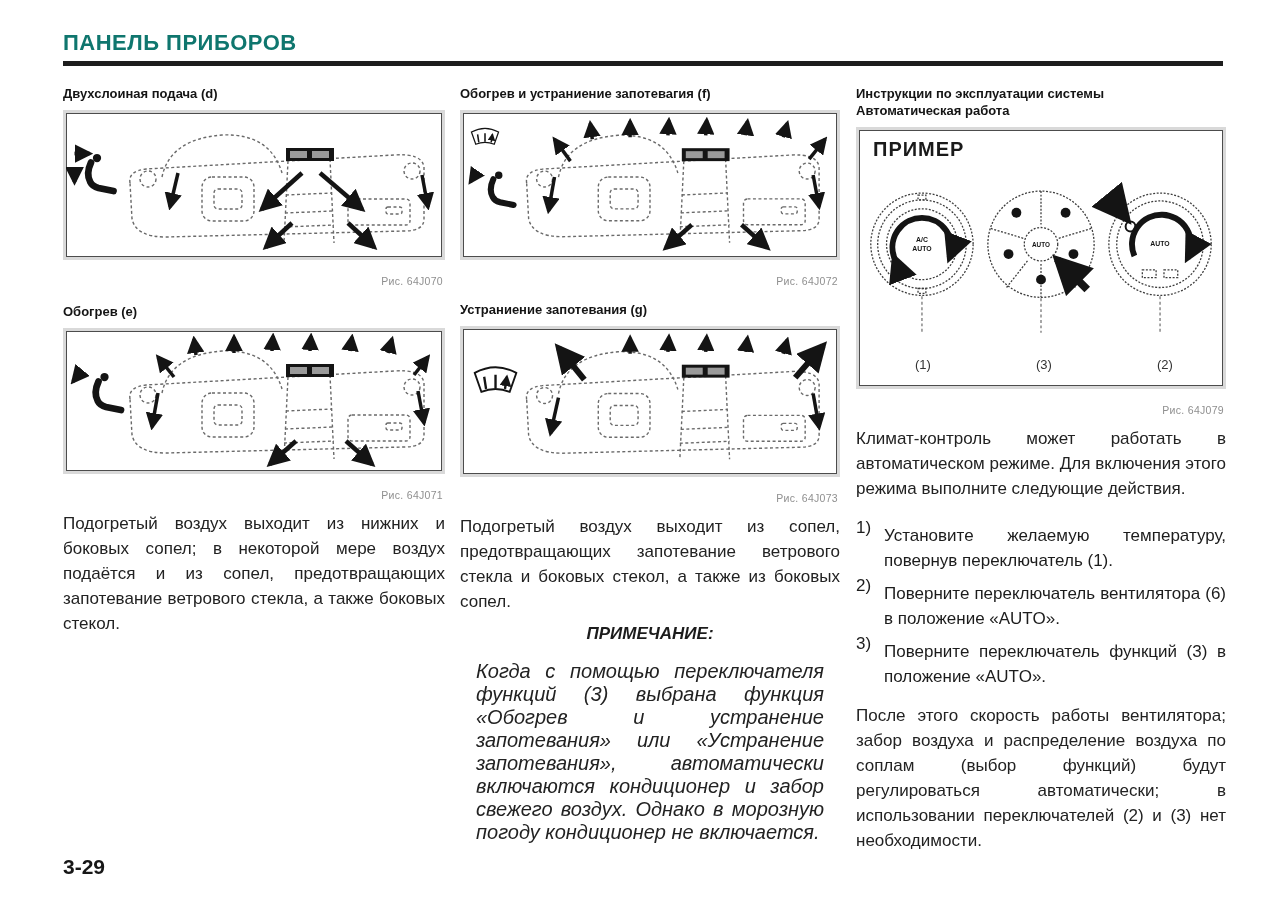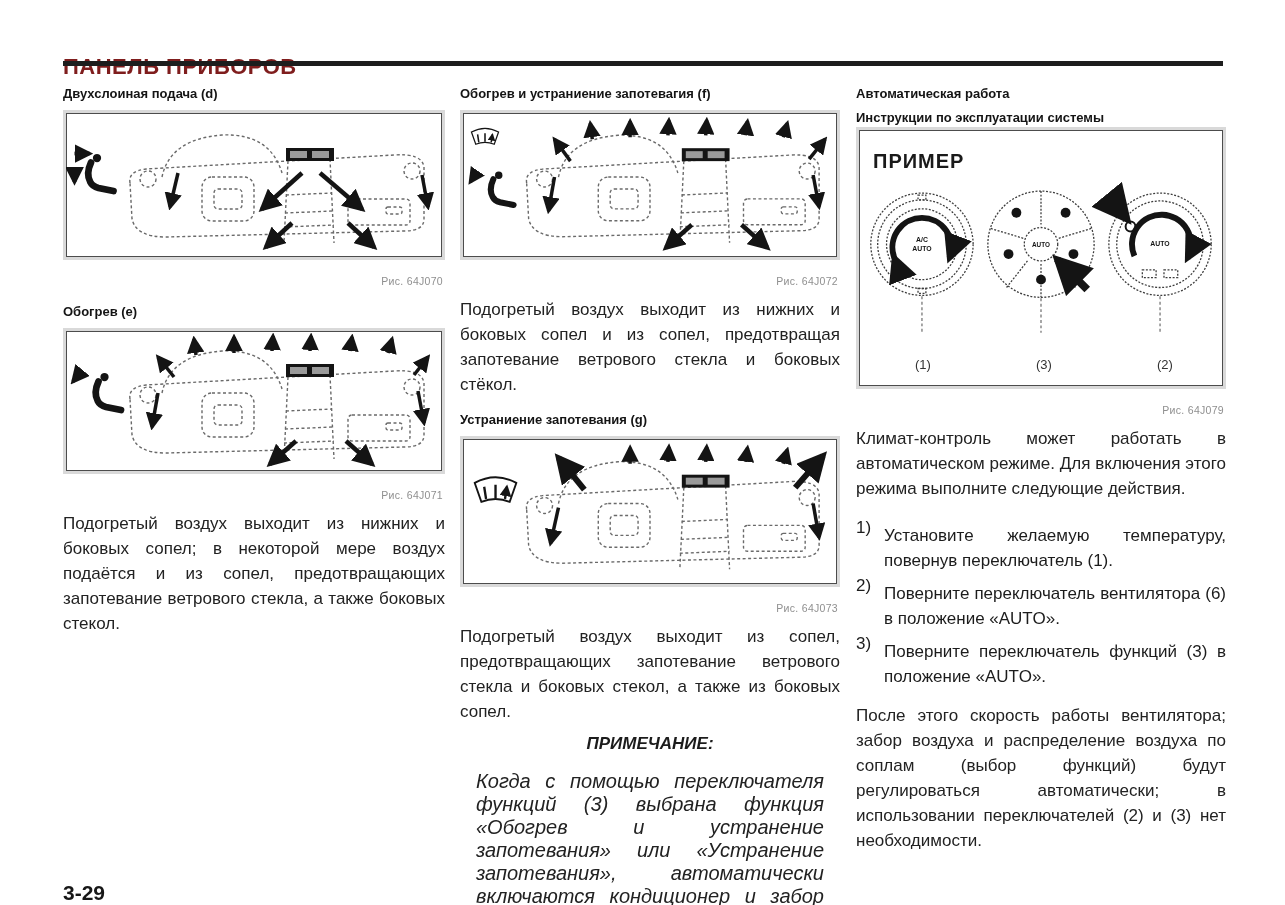--- a/index.html
+++ b/index.html
@@ -1,41 +1,41 @@
 <!DOCTYPE html>
 <html lang="ru"><head>
 <meta charset="utf-8">
 <style>
   html,body{margin:0;padding:0;background:#e8e8e8;}
   .page{position:relative;width:1285px;height:905px;background:#ffffff;
         font-family:"Liberation Sans","DejaVu Sans",sans-serif;color:#1c1c1c;
         overflow:hidden;margin:0 auto;}
   .doc-title{position:absolute;left:63px;top:30px;font-size:22px;font-weight:bold;
-        letter-spacing:.5px;color:#7f1d1d;margin-top:24px;}
+        letter-spacing:.5px;color:#0f766e;}
   .title-rule{position:absolute;left:63px;top:61px;width:1160px;height:5px;background:#1d1d1d;}
   .col{position:absolute;top:86px;}
   .col1{left:63px;width:382px;}
   .col2{left:460px;width:380px;}
   .col3{left:856px;width:370px;}
   h3{font-size:13px;font-weight:bold;margin:0 0 9px 0;color:#141414;}
   p{font-size:17px;line-height:25px;text-align:justify;margin:0 0 14px 0;color:#222;}
   .fig{position:relative;background:#fff;border:3px solid #d9d9d9;
        box-shadow:inset 0 0 0 1px #4c4c4c;margin:0 0 2px 0;}
   .fig svg{display:block;width:100%;height:100%;}
   .figcap{font-size:10.5px;color:#8f8f8f;text-align:right;margin:15px 2px 10px 0;
           letter-spacing:.3px;}
   .note-label{font-size:17px;font-style:italic;font-weight:bold;margin:2px 0 0 0;text-align:center;}
   .note{font-size:20px;font-style:italic;line-height:23px;margin:16px;}
   .olist{margin:2px 0 14px 0;}
   .li{display:flex;font-size:17px;line-height:25px;}
   .li .num{width:28px;flex:0 0 28px;}
   .li .txt{flex:1;text-align:justify;margin-top:8px;}
-  .page-num{position:absolute;left:63px;top:855px;font-size:21px;font-weight:bold;color:#171717;margin-top:26px;}
+  .page-num{position:absolute;left:63px;top:855px;font-size:21px;font-weight:bold;color:#171717;}
   .example-word{position:absolute;left:14px;top:8px;font-size:20px;font-weight:bold;
-        letter-spacing:1px;color:#1a1a1a;margin-top:12px;}
+        letter-spacing:1px;color:#1a1a1a;}
   .dial-label{position:absolute;bottom:14px;font-size:13px;color:#333;}
   .hidden-defs{position:absolute;width:0;height:0;overflow:hidden;}
 </style>
 </head>
 <body>
 
 <svg class="hidden-defs" aria-hidden="true">
   <defs>
     <marker id="ah" markerWidth="5" markerHeight="5" refX="4" refY="2.5" orient="auto">
       <path d="M0,0 L5,2.5 L0,5 Z" fill="#141414"></path>
@@ -164,21 +164,20 @@
           <path d="M352,60 L358,92" marker-end="url(#ah)"></path>
         </g>
         <g stroke="#141414" stroke-width="4.5" fill="none">
           <path d="M230,110 L204,133" marker-end="url(#ah)"></path>
           <path d="M280,110 L306,133" marker-end="url(#ah)"></path>
         </g>
       </svg>
     </div>
     <div class="figcap">Рис. 64J072</div>
 
-    <p>Подогретый воздух выходит из нижних и боковых сопел и из сопел, предотвращая запотевание ветрового стекла и боковых стёкол.</p>
 
     <h3 style="margin-top:15px">Устраниение запотевания (g)</h3>
 
     <div class="fig" style="height:145px">
       <svg viewBox="0 0 376 140">
         <g transform="translate(8,28) scale(0.95)">
             <use href="#defrost-legend"></use>
           </g>
         <use href="#dash-base"></use>
           <use href="#vent-solid"></use>
@@ -199,22 +198,22 @@
     </div>
     <div class="figcap">Рис. 64J073</div>
 
     <p style="margin-bottom:10px">Подогретый воздух выходит из сопел, предотвращающих запотевание ветрового стекла и боковых стекол, а также из боковых сопел.</p>
 
     <div class="note-label">ПРИМЕЧАНИЕ:</div>
     <p class="note">Когда с помощью переключателя функций (3) выбрана функция «Обогрев и устранение запотевания» или «Устранение запотевания», автоматически включаются кондиционер и забор свежего воздух. Однако в морозную погоду кондиционер не включается.</p>
   </div>
 
   <div class="col col3">
+    <h3 style="margin-bottom:2px">Инструкции по эксплуатации системы</h3>
     <h3>Автоматическая работа</h3>
-    <h3 style="margin-bottom:2px">Инструкции по эксплуатации системы</h3>
 
     <div class="fig" style="height:256px;margin-top:2px">
       <div class="example-word">ПРИМЕР</div>
       <svg viewBox="0 0 370 212">
 
         <g stroke="#3c3c3c" fill="none" stroke-width="1.3" stroke-dasharray="2 1.6">
           <circle cx="64" cy="92" r="52"></circle>
             <circle cx="64" cy="92" r="45"></circle>
             <circle cx="64" cy="92" r="36"></circle>
           <rect x="60" y="42" width="8" height="5"></rect>

